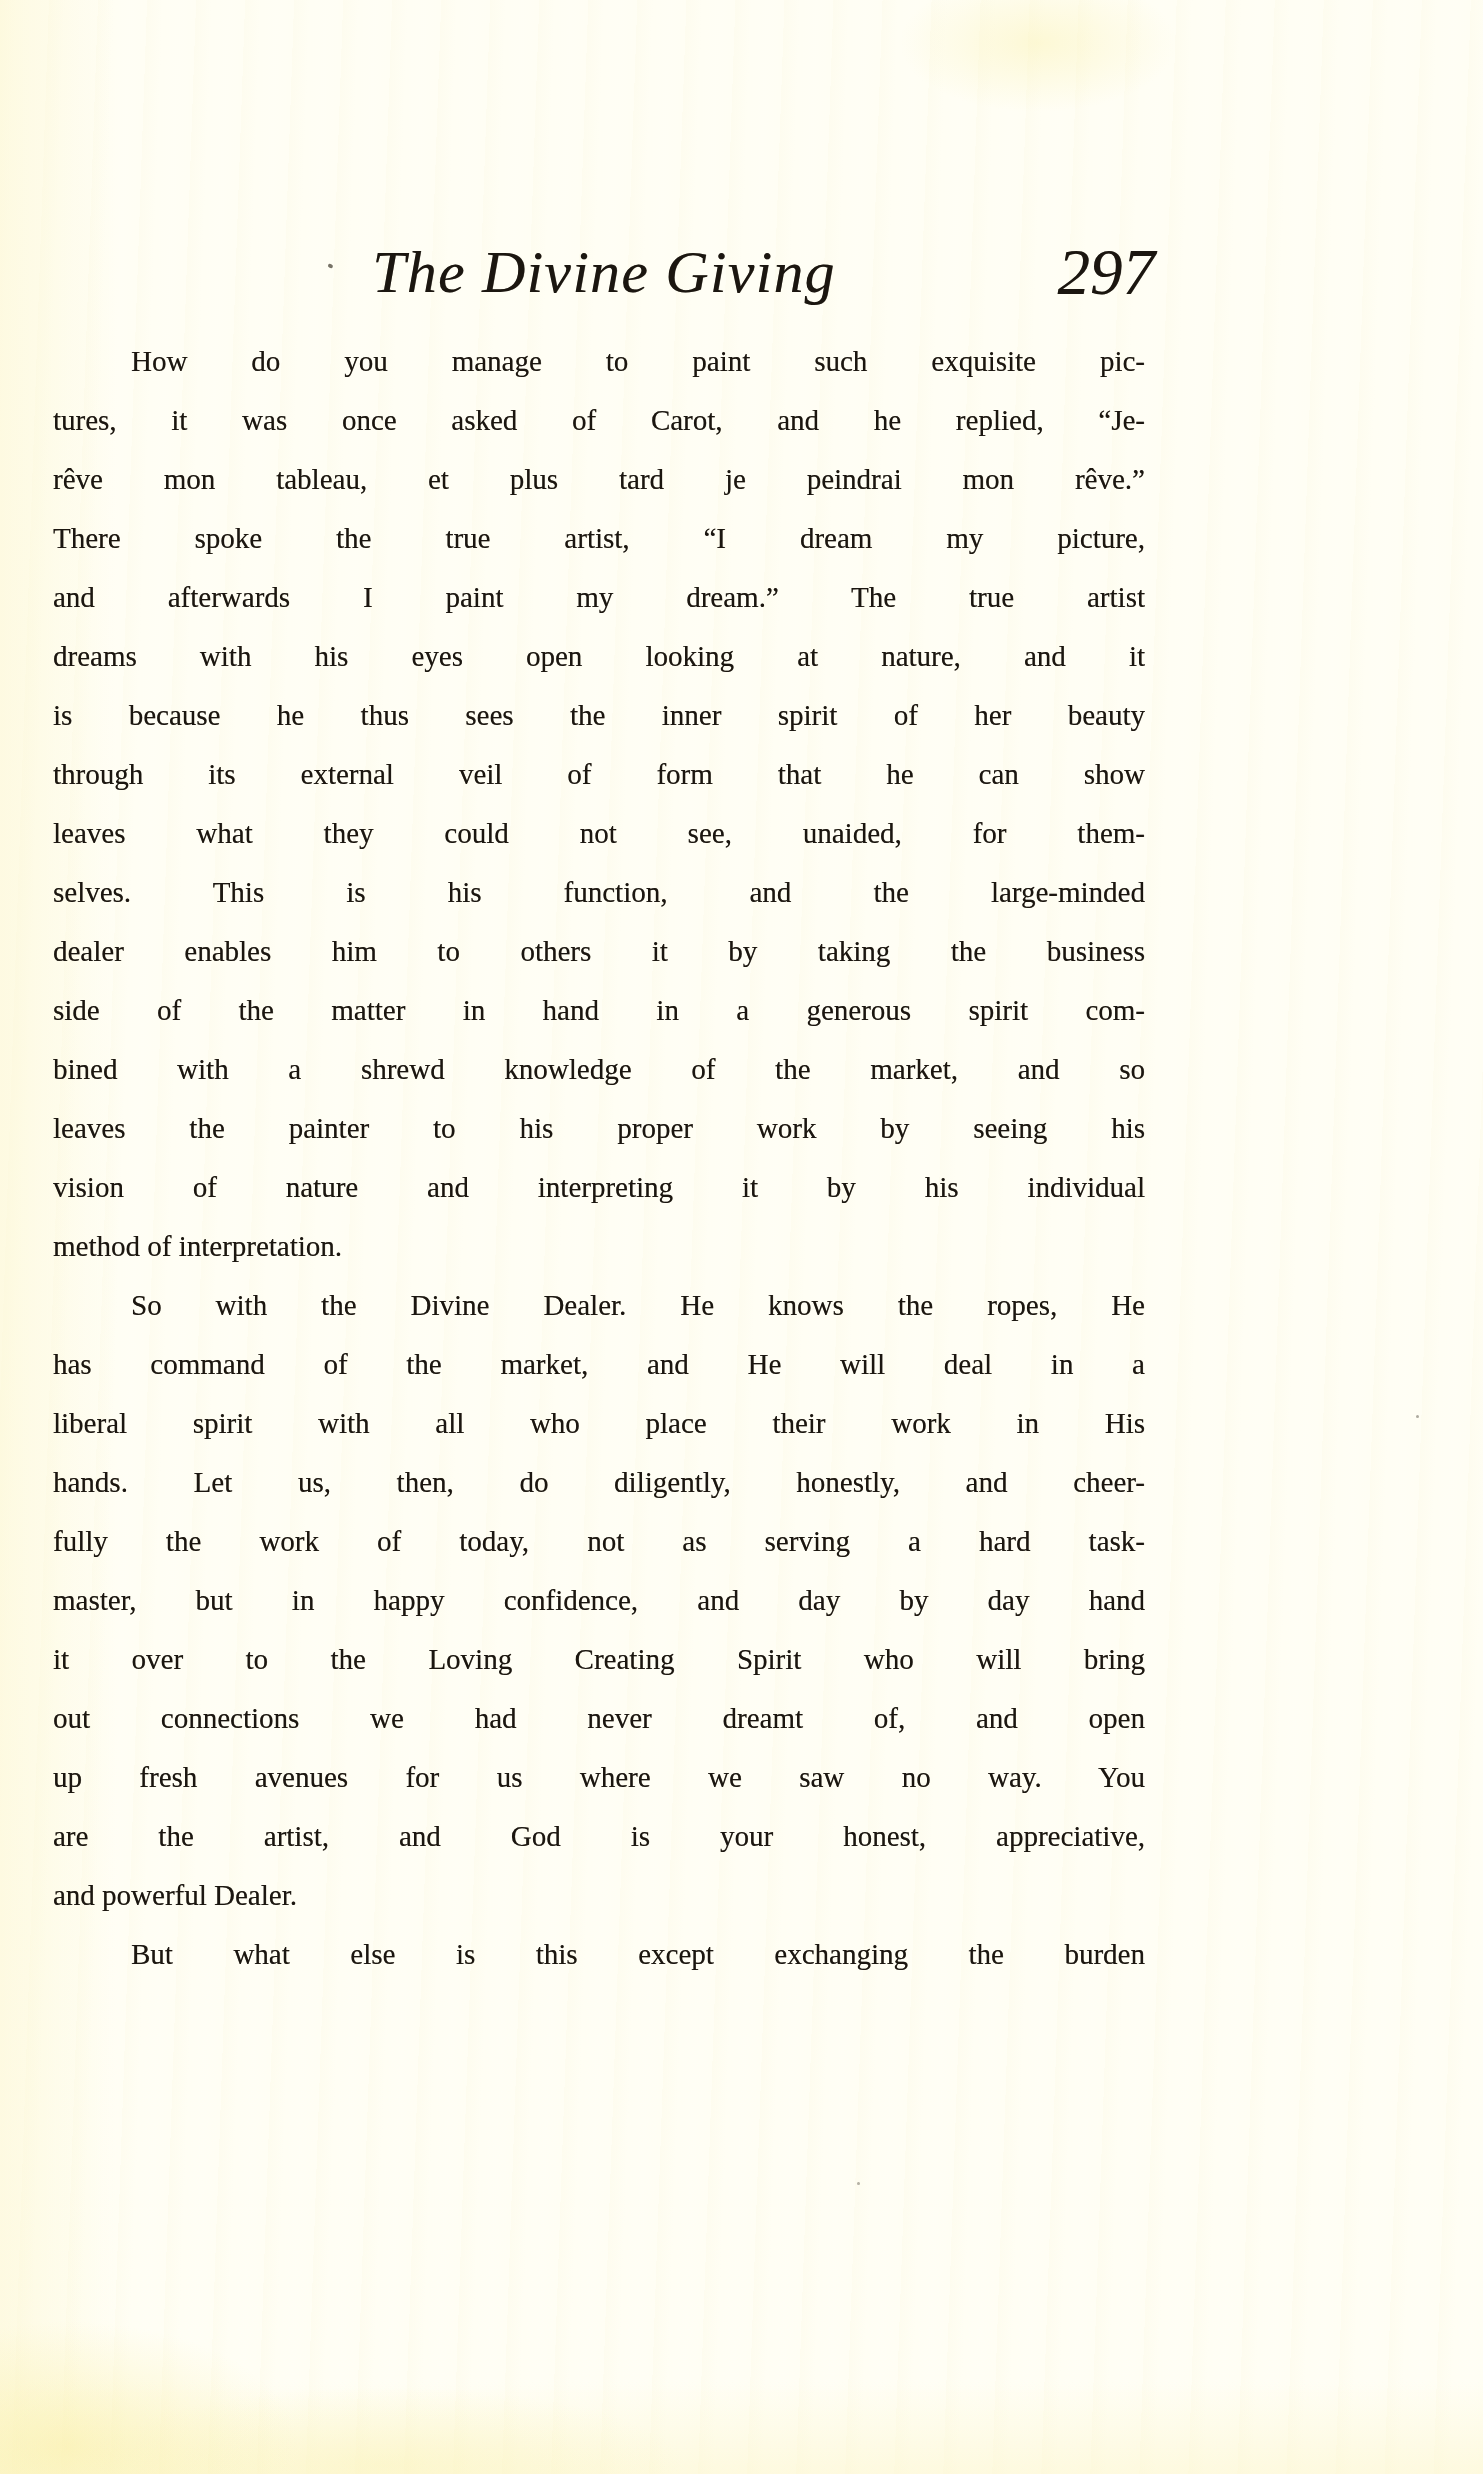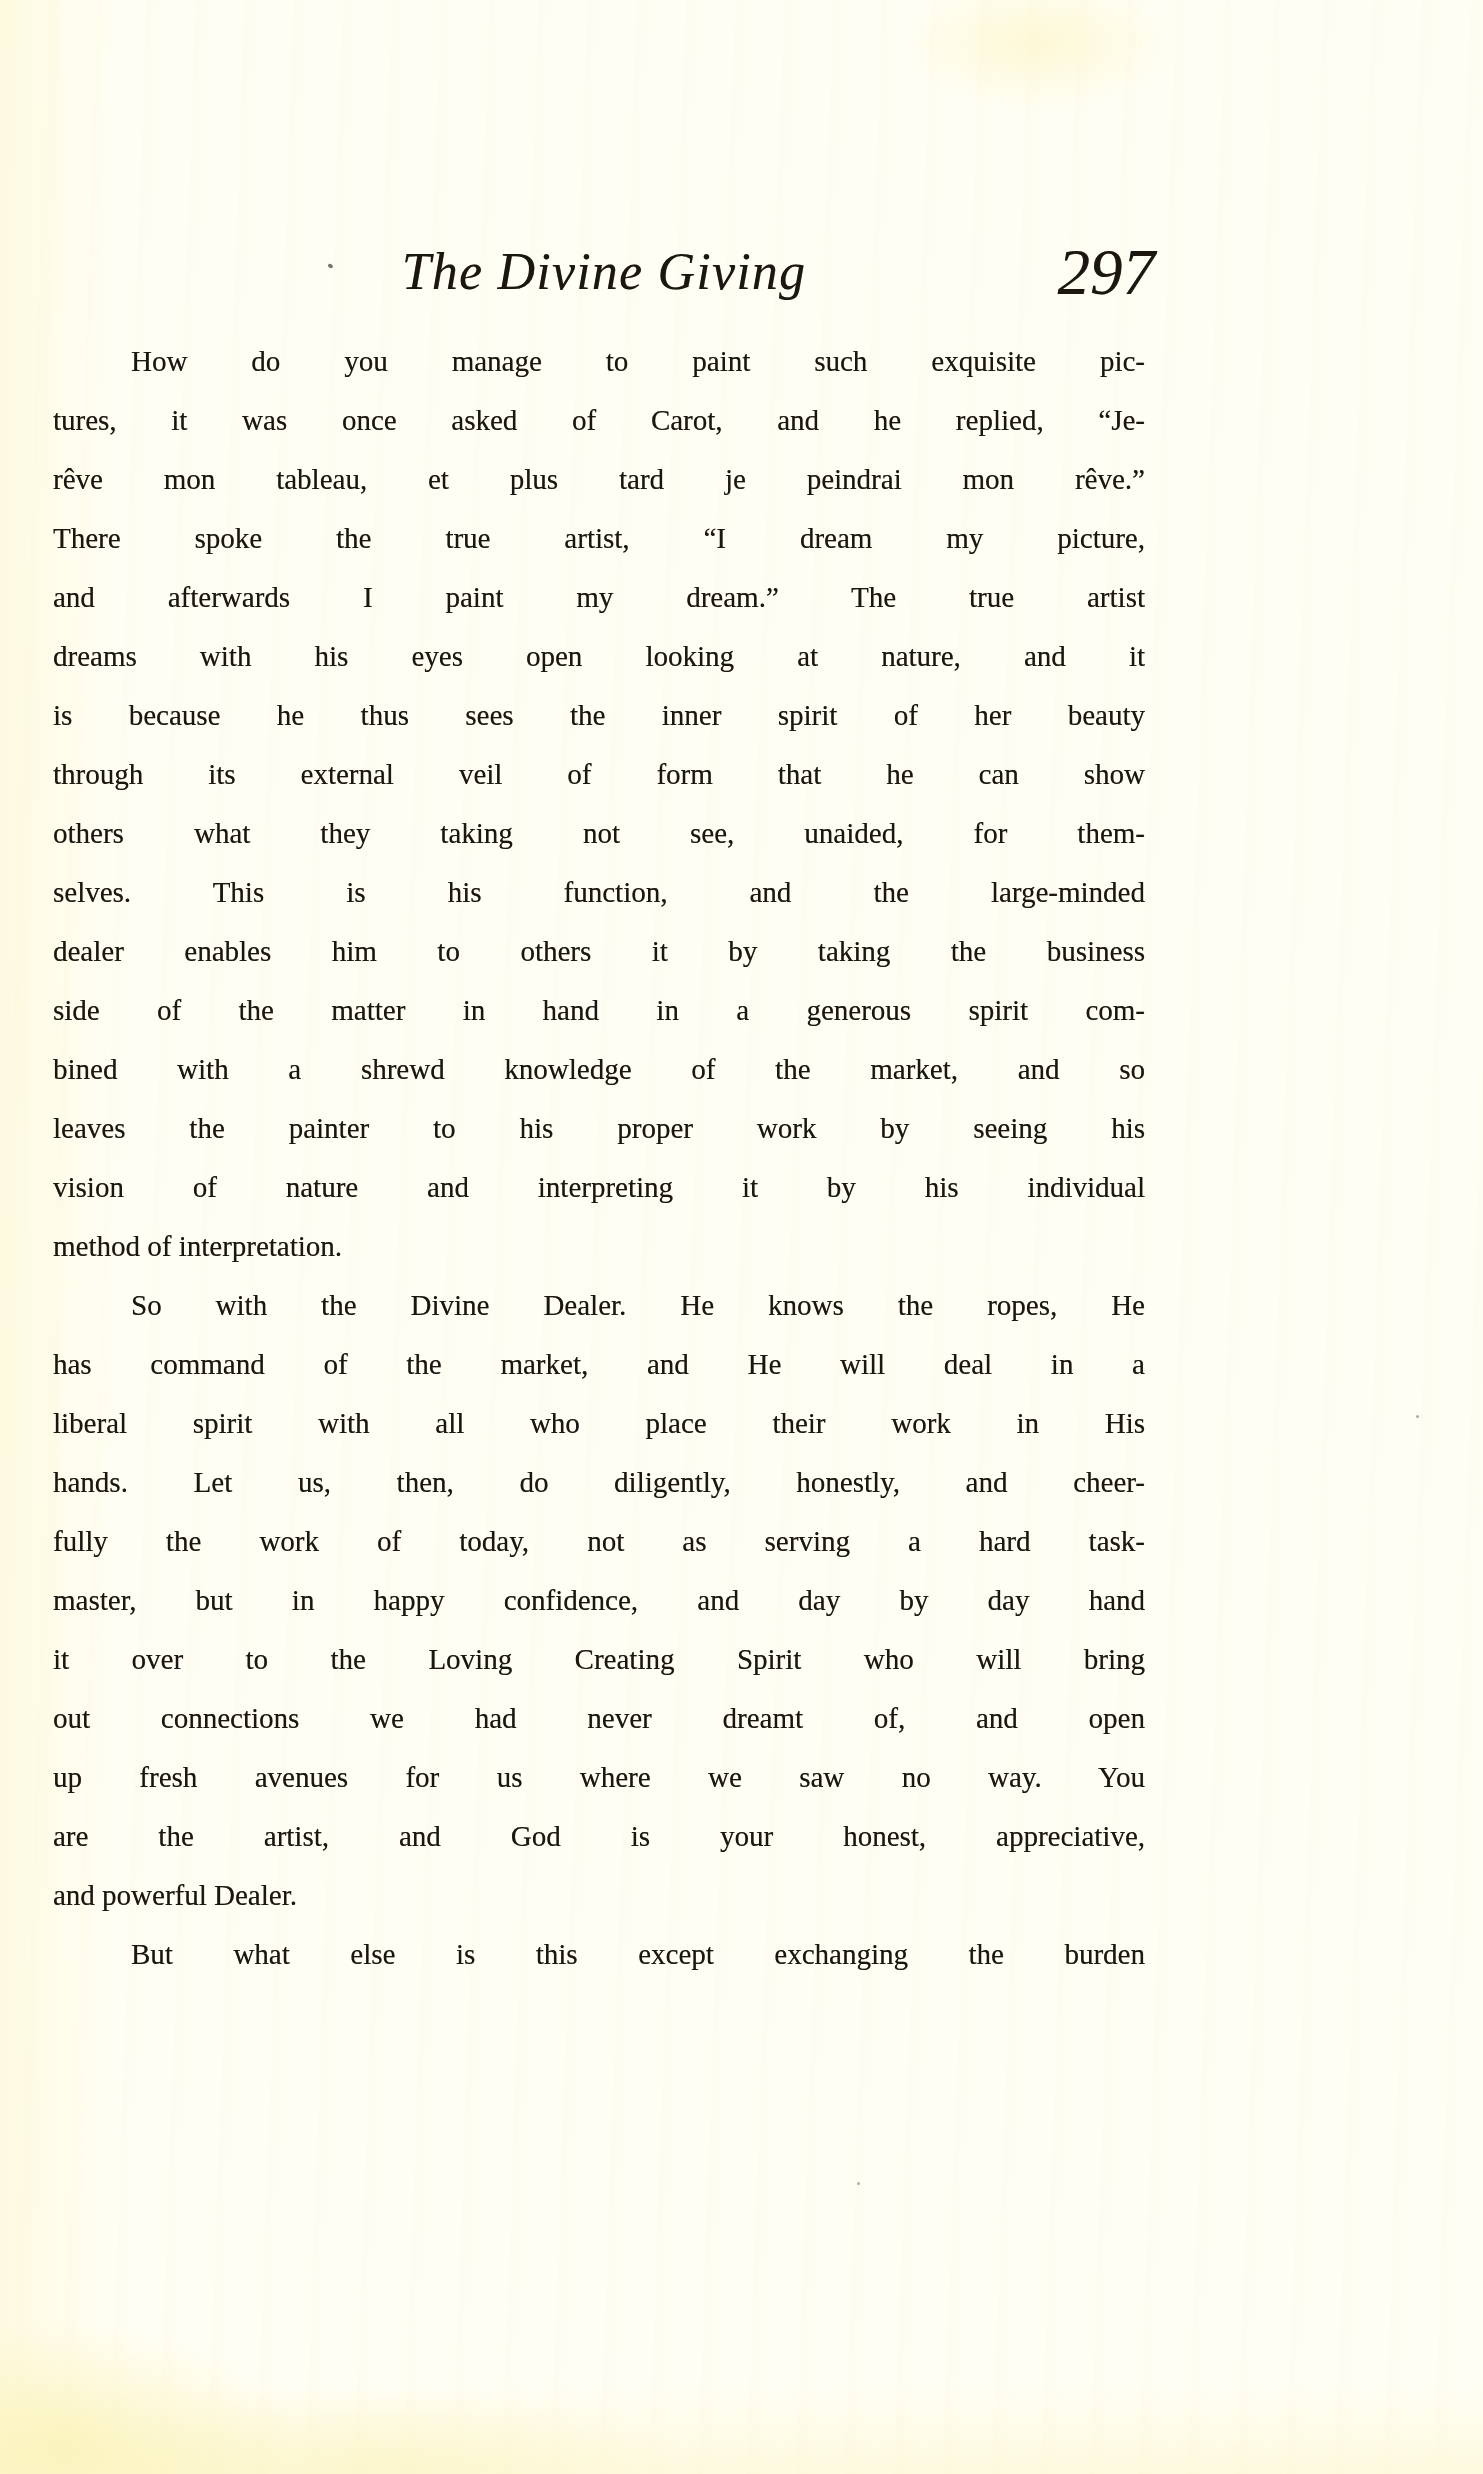--- a/index.html
+++ b/index.html
@@ -29,21 +29,21 @@
     position: absolute;
     top: 238px;
     left: 53px;
     width: 1102px;
     height: 68px;
   }
   .chapter-title {
     margin: 0;
     width: 100%;
     text-align: center;
-    font-size: 52px;
+    font-size: 60px;
     line-height: 68px;
     font-style: italic;
     font-weight: normal;
     letter-spacing: 1.2px;
     text-shadow: 0.2px 0.2px 0.4px rgba(25,18,6,.5);
   }
   .page-number {
     position: absolute;
     top: 0;
     right: 0;
@@ -96,21 +96,21 @@
   <main class="text-block" id="text-block">
       <div class="paragraph">
         <div class="line indent">How do you manage to paint such exquisite pic-</div>
         <div class="line">tures, it was once asked of Carot, and he replied, “Je-</div>
         <div class="line">rêve mon tableau, et plus tard je peindrai mon rêve.”</div>
         <div class="line">There spoke the true artist, “I dream my picture,</div>
         <div class="line">and afterwards I paint my dream.”  The true artist</div>
         <div class="line">dreams with his eyes open looking at nature, and it</div>
         <div class="line">is because he thus sees the inner spirit of her beauty</div>
         <div class="line">through its external veil of form that he can show</div>
-        <div class="line">others what they taking not see, unaided, for them-</div>
+        <div class="line">leaves what they could not see, unaided, for them-</div>
         <div class="line">selves.  This is his function, and the large-minded</div>
         <div class="line">dealer enables him to others it by taking the business</div>
         <div class="line">side of the matter in hand in a generous spirit com-</div>
         <div class="line">bined with a shrewd knowledge of the market, and so</div>
         <div class="line">leaves the painter to his proper work by seeing his</div>
         <div class="line">vision of nature and interpreting it by his individual</div>
         <div class="line no-justify">method of interpretation.</div>
       </div>
       <div class="paragraph">
         <div class="line indent">So with the Divine Dealer.  He knows the ropes, He</div>

